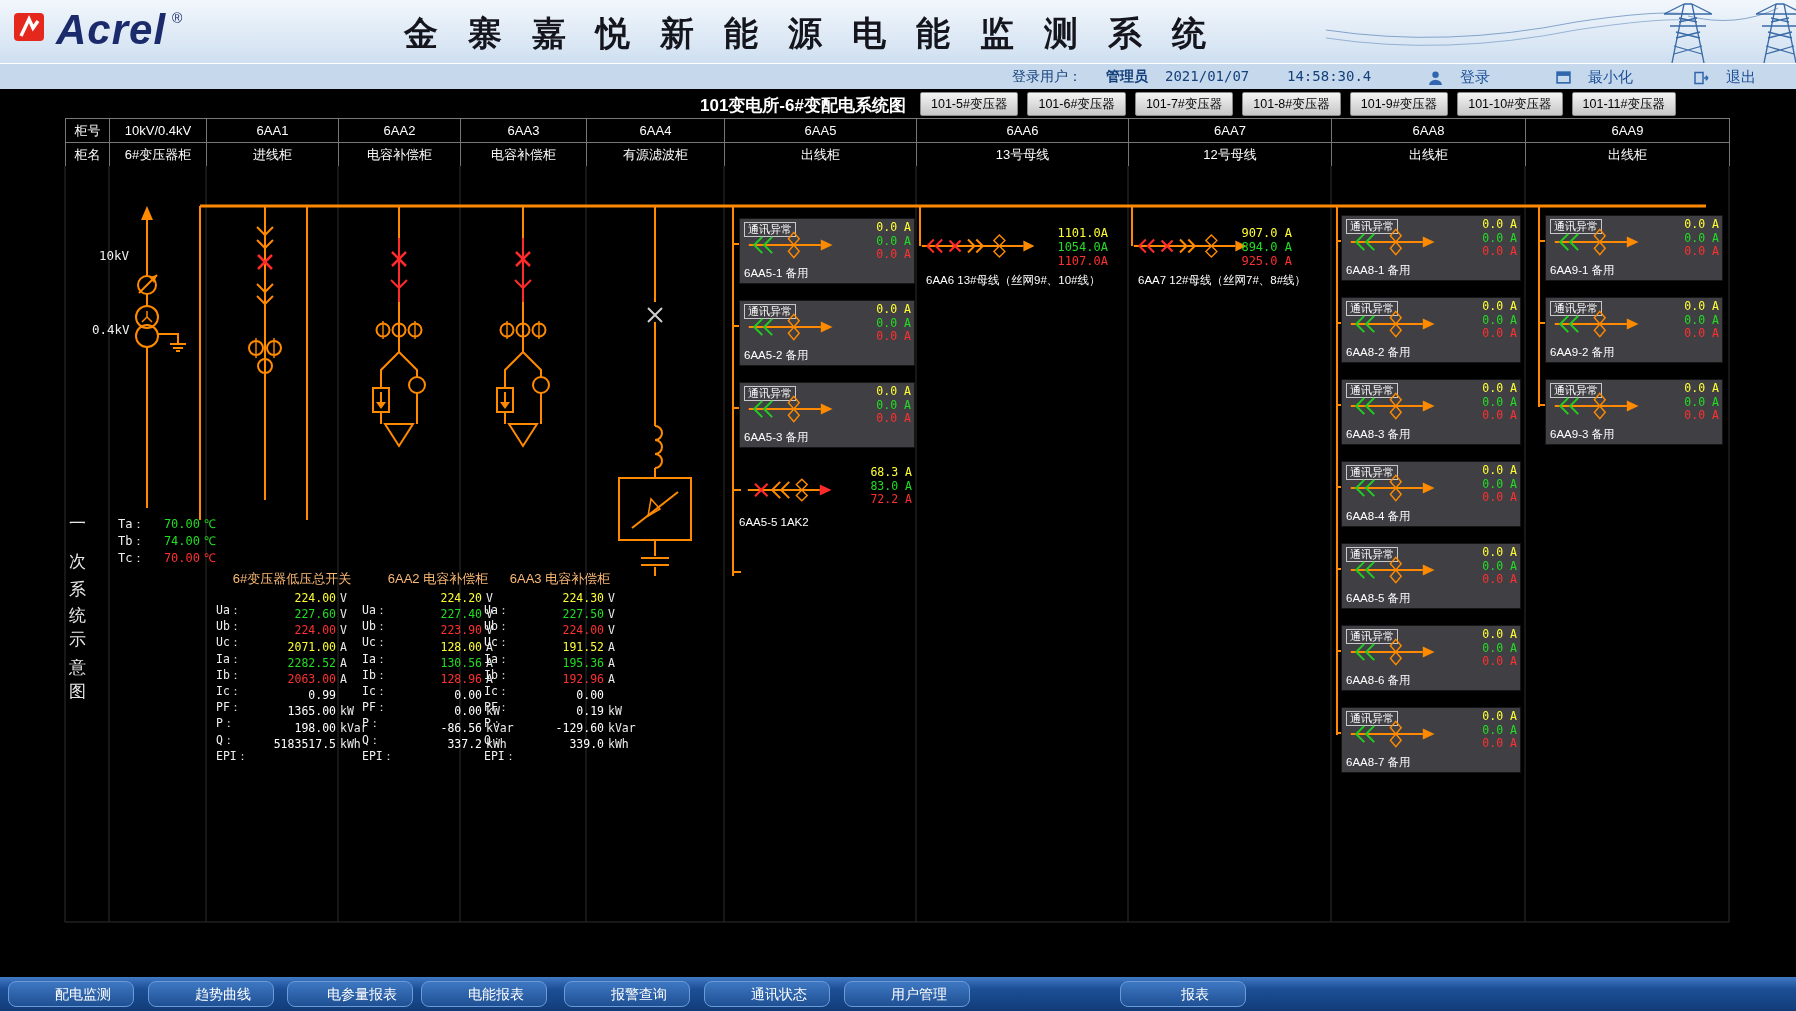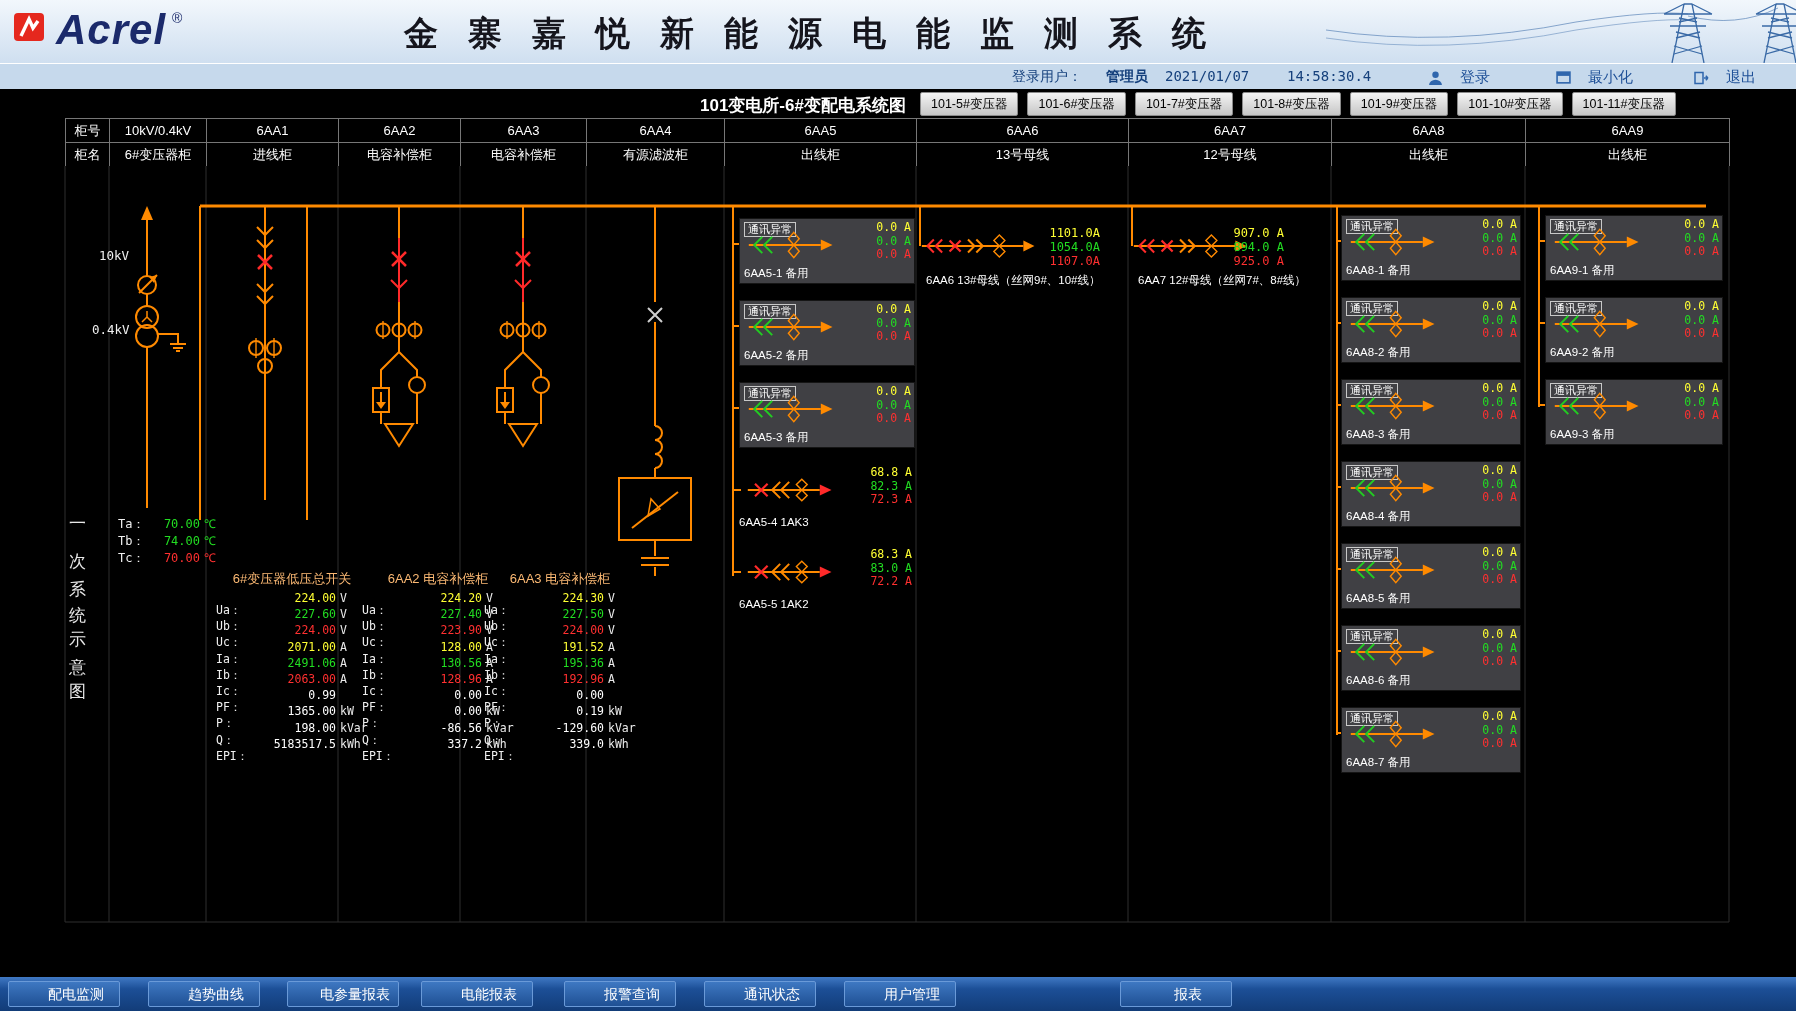--- a/index.html
+++ b/index.html
@@ -89,29 +89,29 @@
   .fv{font:11.5px/13.5px "DejaVu Sans Mono",monospace;white-space:nowrap;}
   .vy{color:#ffff33;}.vg{color:#22dd22;}.vr{color:#ff3030;}
   .fname{position:absolute;left:4px;bottom:2px;color:#fff;font-size:11.5px;white-space:nowrap;}
   .factive .fname{left:0;}
 
   
   .busrow{position:absolute;top:60px;height:62px;}
   #bus6aa6{left:920px;width:196px;}
   #bus6aa7{left:1132px;width:168px;}
   .bsym{position:absolute;left:0;top:4px;width:120px;height:32px;}
-  .bvals{position:absolute;right:16px;top:0;text-align:right;}
+  .bvals{position:absolute;right:8px;top:0;text-align:right;}
   .bvals .fv{font-size:12px;line-height:14px;}
   .bname{position:absolute;left:6px;bottom:0;color:#fff;font-size:11.5px;white-space:nowrap;}
 
   
   #bottombar{position:absolute;left:0;top:977px;width:1796px;height:34px;
              background:linear-gradient(180deg,#4079c4,#1c4f97 35%,#123c78);}
-  #tabs .tab{position:absolute;top:4px;width:112px;height:26px;box-sizing:border-box;
-             border:1px solid #6a9ad8;border-radius:2px;color:#fff;font-size:14px;text-align:center;line-height:24px;
+  #tabs .tab{position:absolute;top:4px;width:126px;height:26px;box-sizing:border-box;
+             border:1px solid #6a9ad8;border-radius:8px;color:#fff;font-size:14px;text-align:center;line-height:24px;
              background:linear-gradient(180deg,#3e78c2,#1f5094);cursor:pointer;white-space:nowrap;padding-left:24px;}
   #tabs div:nth-of-type(1){left:8px}#tabs div:nth-of-type(2){left:148px}
   #tabs div:nth-of-type(3){left:287px}#tabs div:nth-of-type(4){left:421px}
   #tabs div:nth-of-type(5){left:564px}#tabs div:nth-of-type(6){left:704px}
   #tabs div:nth-of-type(7){left:844px}#tabs div:nth-of-type(8){left:1120px}
 </style>
 </head>
 <body>
 
 <svg width="0" height="0" style="position:absolute" aria-hidden="true">
@@ -332,21 +332,21 @@
             <span class="mv">224.00</span>
             <span class="mu">V</span>
           </div>
           <div class="mrow">
             <span class="ml">Ia：</span>
             <span class="mv">2071.00</span>
             <span class="mu">A</span>
           </div>
           <div class="mrow">
             <span class="ml">Ib：</span>
-            <span class="mv">2491.06</span>
+            <span class="mv">2282.52</span>
             <span class="mu">A</span>
           </div>
           <div class="mrow">
             <span class="ml">Ic：</span>
             <span class="mv">2063.00</span>
             <span class="mu">A</span>
           </div>
           <div class="mrow">
             <span class="ml">PF：</span>
             <span class="mv">0.99</span>
@@ -519,31 +519,20 @@
             <div class="fvals">
               <div class="fv vy"><span>0.0</span> <span>A</span></div>
               <div class="fv vg"><span>0.0</span> <span>A</span></div>
               <div class="fv vr"><span>0.0</span> <span>A</span></div>
             </div>
             <div class="fname">6AA5-3 备用</div>
           </div>
         </div>
       <div>
 
-          <div class="factive">
-            <svg class="fsym" viewBox="0 0 100 40">
-              <use href="#symActive"></use>
-            </svg>
-            <div class="fvals">
-              <div class="fv vy"><span>68.8</span> <span>A</span></div>
-              <div class="fv vg"><span>82.3</span> <span>A</span></div>
-              <div class="fv vr"><span>72.3</span> <span>A</span></div>
-            </div>
-            <div class="fname">6AA5-4 1AK3</div>
-          </div>
 
           <div class="factive">
             <svg class="fsym" viewBox="0 0 100 40">
               <use href="#symActive"></use>
             </svg>
             <div class="fvals">
               <div class="fv vy"><span>68.3</span> <span>A</span></div>
               <div class="fv vg"><span>83.0</span> <span>A</span></div>
               <div class="fv vr"><span>72.2</span> <span>A</span></div>
             </div>

